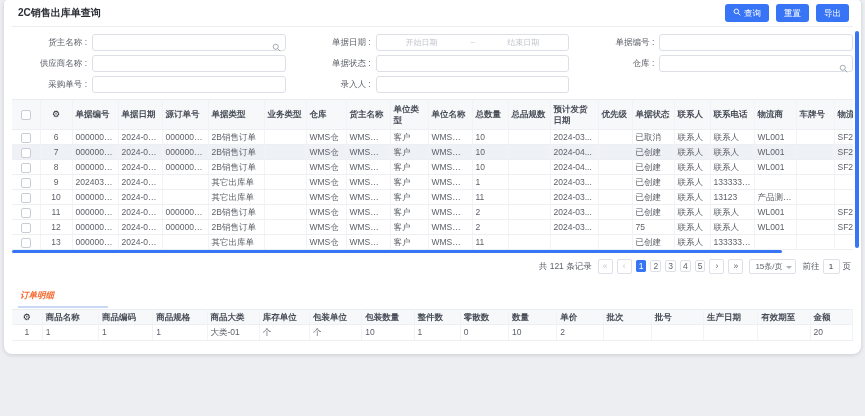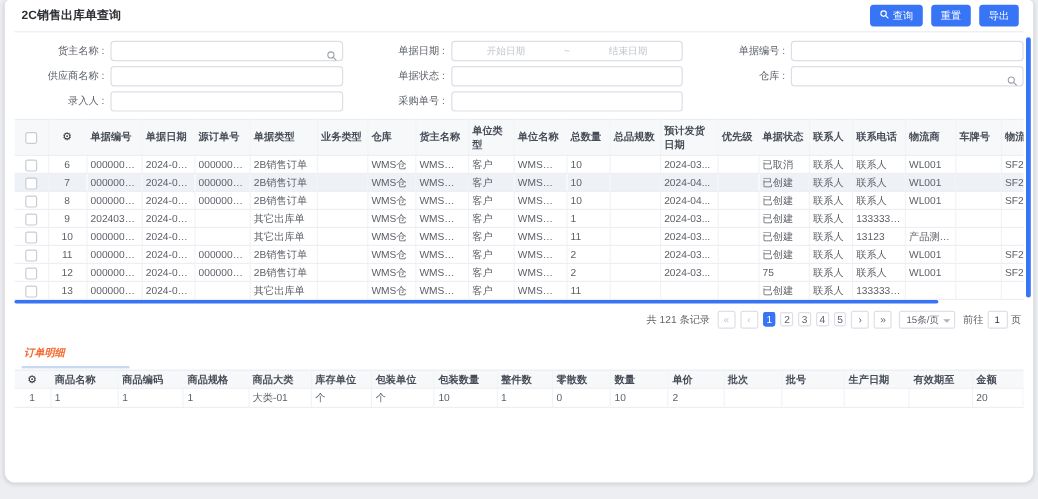--- a/index.html
+++ b/index.html
@@ -6,21 +6,21 @@
   html,body { width:865px; height:416px; }
   body {
     background:#eceef1;
     font-family:"Liberation Sans", sans-serif;
     color:#43474d;
     overflow:hidden;
   }
   .card {
     position:relative;
     margin:0 4px;
-    height:402px;
+    height:354px;
     background:#fff;
     border-radius:4px 4px 8px 8px;
     box-shadow:0 1px 4px rgba(0,0,0,.14);
     padding:0 8px;
     overflow:hidden;
   }
   
   .titlebar {
     height:27px;
     display:flex; align-items:center; justify-content:space-between;
@@ -241,28 +241,28 @@
         <span class="sfx">
           <svg width="9" height="9" viewBox="0 0 12 12">
               <circle cx="5" cy="5" r="3.4" fill="none" stroke="#9aa0a8" stroke-width="1.2"></circle>
               <line x1="7.8" y1="7.8" x2="11" y2="11" stroke="#9aa0a8" stroke-width="1.2"></line>
             </svg>
         </span>
       </span>
     </div>
 
     <div class="field">
+      <span class="lbl">采购单号 :</span>
+      <span class="inp">
+        <input type="text" value="" style="">
+      </span>
+    </div>
+
+    <div class="field">
       <span class="lbl">录入人 :</span>
-      <span class="inp">
-        <input type="text" value="" style="">
-      </span>
-    </div>
-
-    <div class="field">
-      <span class="lbl">采购单号 :</span>
       <span class="inp">
         <input type="text" value="" style="">
       </span>
     </div>
 
     <div class="field"></div>
   </div>
 
   <div class="tbl-wrap">
     <table class="orders-table">

